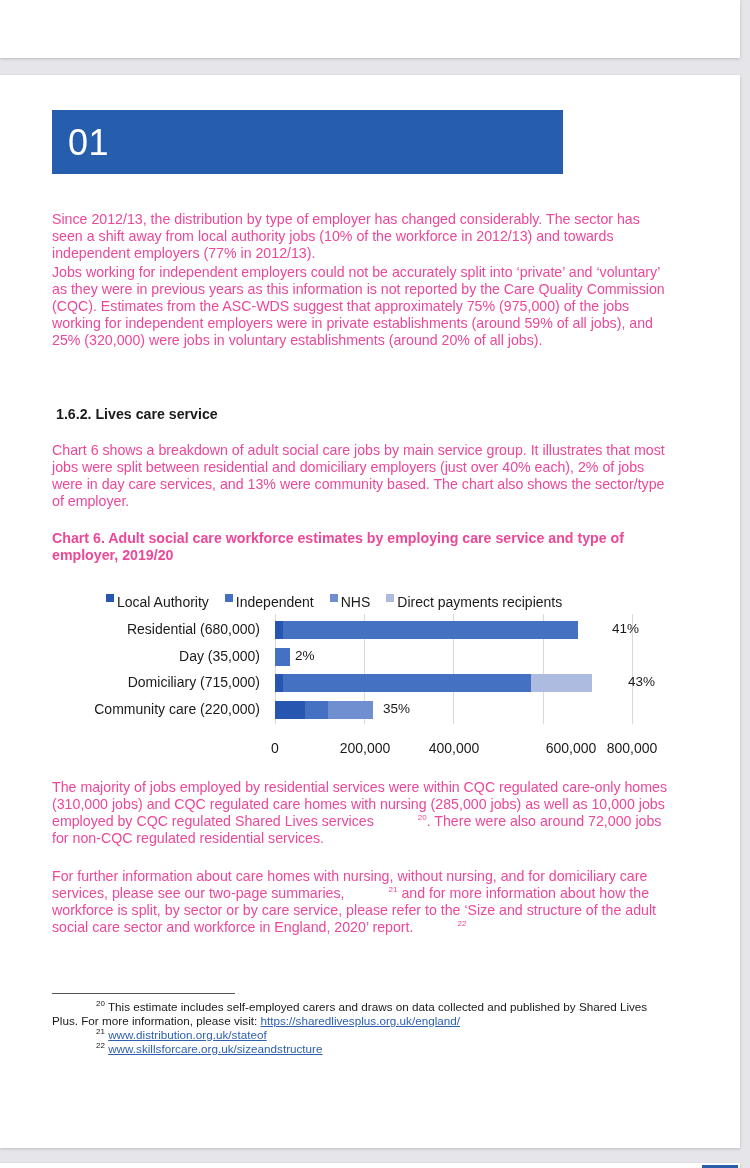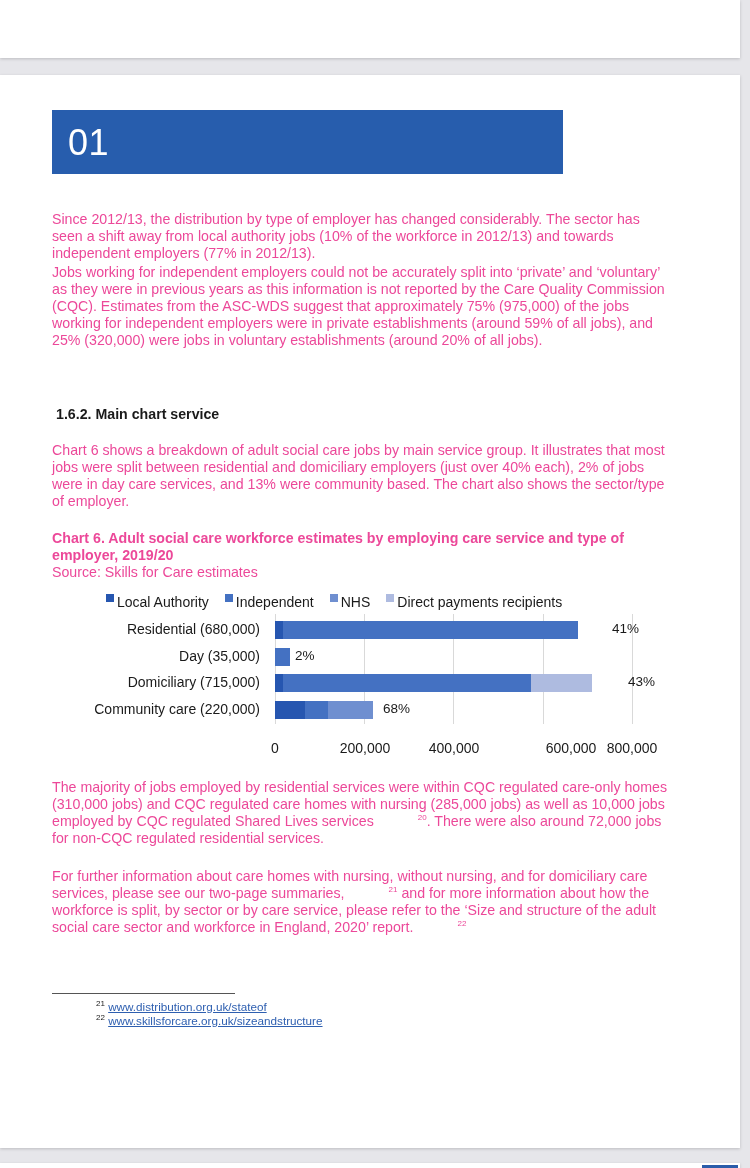--- a/index.html
+++ b/index.html
@@ -43,25 +43,24 @@
 <div class="page" id="page-prev"></div>
 
 <div class="page" id="page-main">
   <div class="banner">
     <span class="chapter">01</span>
     <span class="pagenum">30</span>
   </div>
 
   <p class="text" style="top:136px;">Since 2012/13, the distribution by type of employer has changed considerably. The sector has seen a shift away from local authority jobs (10% of the workforce in 2012/13) and towards independent employers (77% in 2012/13).</p>
   <p class="text" style="top:189px;">Jobs working for independent employers could not be accurately split into ‘private’ and ‘voluntary’ as they were in previous years as this information is not reported by the Care Quality Commission (CQC). Estimates from the ASC-WDS suggest that approximately 75% (975,000) of the jobs working for independent employers were in private establishments (around 59% of all jobs), and 25% (320,000) were jobs in voluntary establishments (around 20% of all jobs).</p>
-  <h3 class="heading" style="top:331px;">1.6.2. Main chart service</h3>
+  <h3 class="heading" style="top:331px;">1.6.2. Lives care service</h3>
   <p class="text" style="top:367px;">Chart 6 shows a breakdown of adult social care jobs by main service group. It illustrates that most jobs were split between residential and domiciliary employers (just over 40% each), 2% of jobs were in day care services, and 13% were community based. The chart also shows the sector/type of employer.</p>
   <div class="text" style="top:455px;">
     <div class="chart-title">Chart 6. Adult social care workforce estimates by employing care service and type of employer, 2019/20</div>
-    <div>Source: Skills for Care estimates</div>
   </div>
 
   <div class="chart">
     <div class="legend">
       <span class="legend-item">
           <span class="swatch" style="background:#2656b0"></span>
           <span>Local Authority</span>
         </span>
       <span class="legend-item">
           <span class="swatch" style="background:#4471c2"></span>
@@ -104,34 +103,35 @@
     </div>
 
     <span class="row-label" style="top:35px">Residential (680,000)</span>
     <span class="row-label" style="top:62px">Day (35,000)</span>
     <span class="row-label" style="top:88px">Domiciliary (715,000)</span>
     <span class="row-label" style="top:115px">Community care (220,000)</span>
 
     <span class="pct" style="left:560px;top:35px">41%</span>
     <span class="pct" style="left:243px;top:62px">2%</span>
     <span class="pct" style="left:576px;top:88px">43%</span>
-    <span class="pct" style="left:331px;top:115px">68%</span>
+    <span class="pct" style="left:331px;top:115px">35%</span>
 
     <span class="xtick" style="left:223px">0</span>
     <span class="xtick" style="left:313px">200,000</span>
     <span class="xtick" style="left:402px">400,000</span>
     <span class="xtick" style="left:519px">600,000</span>
     <span class="xtick" style="left:580px">800,000</span>
   </div>
 
   <p class="text" style="top:704px;"><span>The majority of jobs employed by residential services were within CQC regulated care-only homes (310,000 jobs) and CQC regulated care homes with nursing (285,000 jobs) as well as 10,000 jobs employed by CQC regulated Shared Lives services</span><sup>20</sup><span>. There were also around 72,000 jobs for non-CQC regulated residential services.</span></p>
   <p class="text" style="top:793px;"><span>For further information about care homes with nursing, without nursing, and for domiciliary care services, please see our two-page summaries,</span><sup>21</sup><span> and for more information about how the workforce is split, by sector or by care service, please refer to the ‘Size and structure of the adult social care sector and workforce in England, 2020’ report.</span><sup>22</sup></p>
 
   <div class="footnote-rule"></div>
   <div class="footnotes">
+    <div><sup>20</sup> <span>This estimate includes self-employed carers and draws on data collected and published by Shared Lives Plus. For more information, please visit: </span><a>https://sharedlivesplus.org.uk/england/</a></div>
     <div><sup>21</sup> <a>www.distribution.org.uk/stateof</a></div>
     <div><sup>22</sup> <a>www.skillsforcare.org.uk/sizeandstructure</a></div>
   </div>
 </div>
 
 <div class="page" id="page-next">
   <div class="strip"></div>
 </div>
 
 </body></html>

